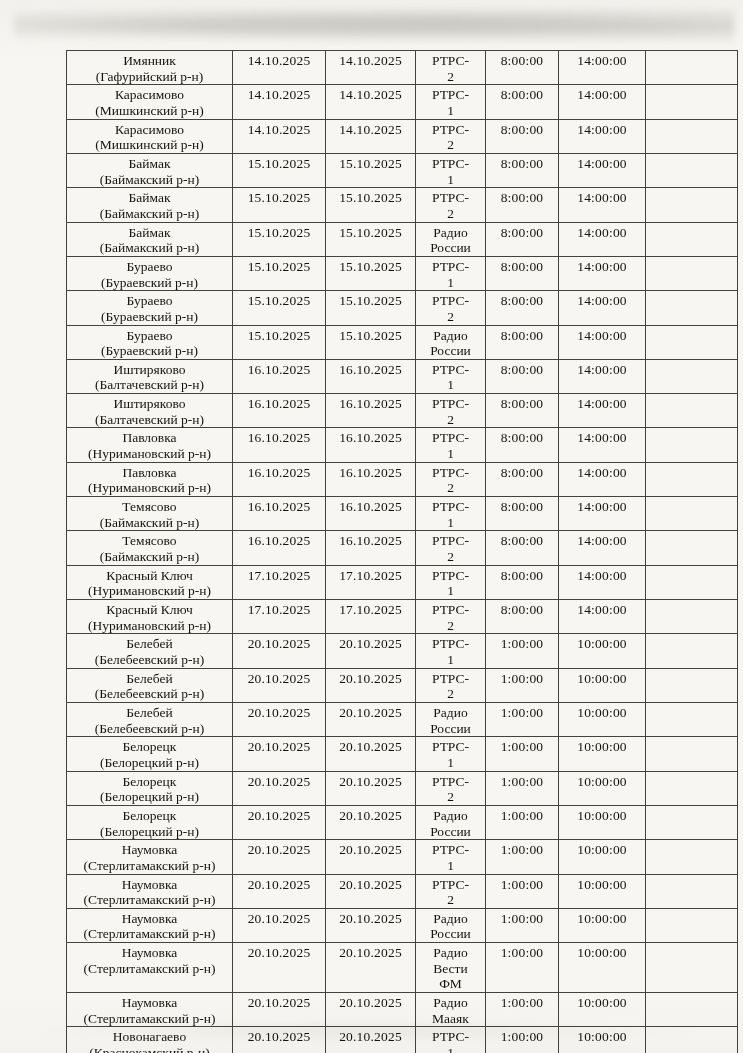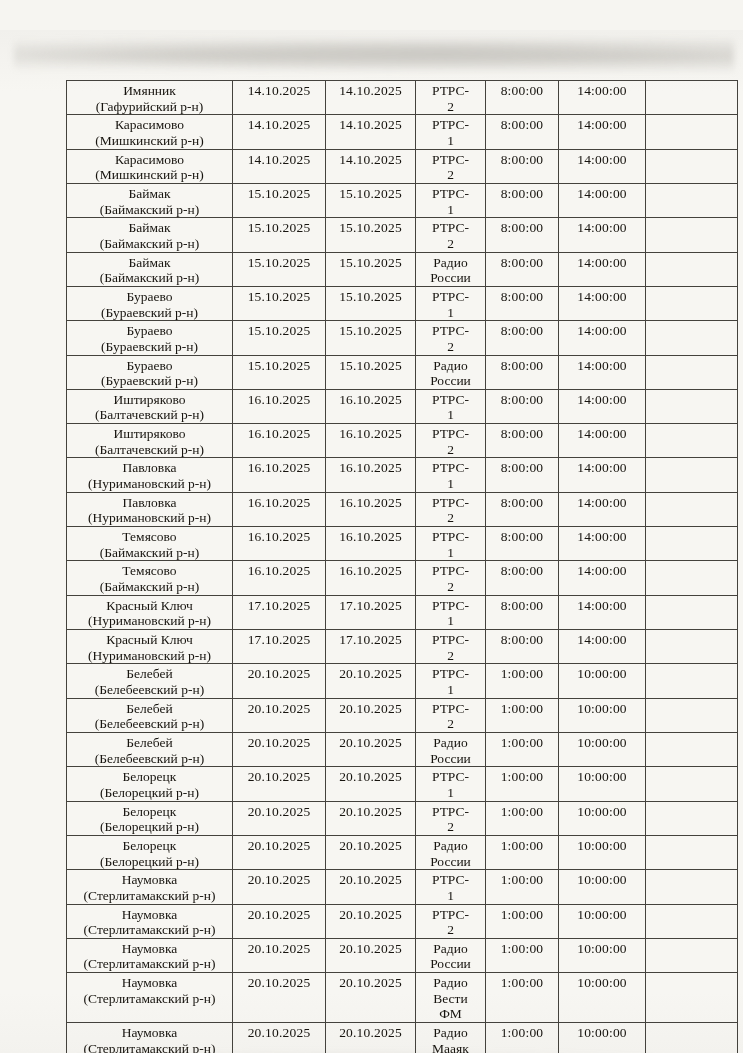--- a/index.html
+++ b/index.html
@@ -12,21 +12,20 @@
     position: relative;
     overflow: hidden;
     background: #f6f5f1;
     font-family: "Liberation Serif", serif;
   }
   .page {
     position: absolute;
     inset: 0;
     background:
       linear-gradient(180deg, #f1f0ec 0%, #f7f6f2 6%, #f7f6f2 94%, #f3f2ee 100%);
-    margin-top: 30px;
   }
   .scan-smudge-top {
     position: absolute;
     left: 14px;
     top: 8px;
     width: 720px;
     height: 34px;
     background:
       radial-gradient(ellipse at 25% 50%, rgba(150,147,140,0.28), transparent 70%),
       radial-gradient(ellipse at 60% 40%, rgba(150,147,140,0.22), transparent 75%),

